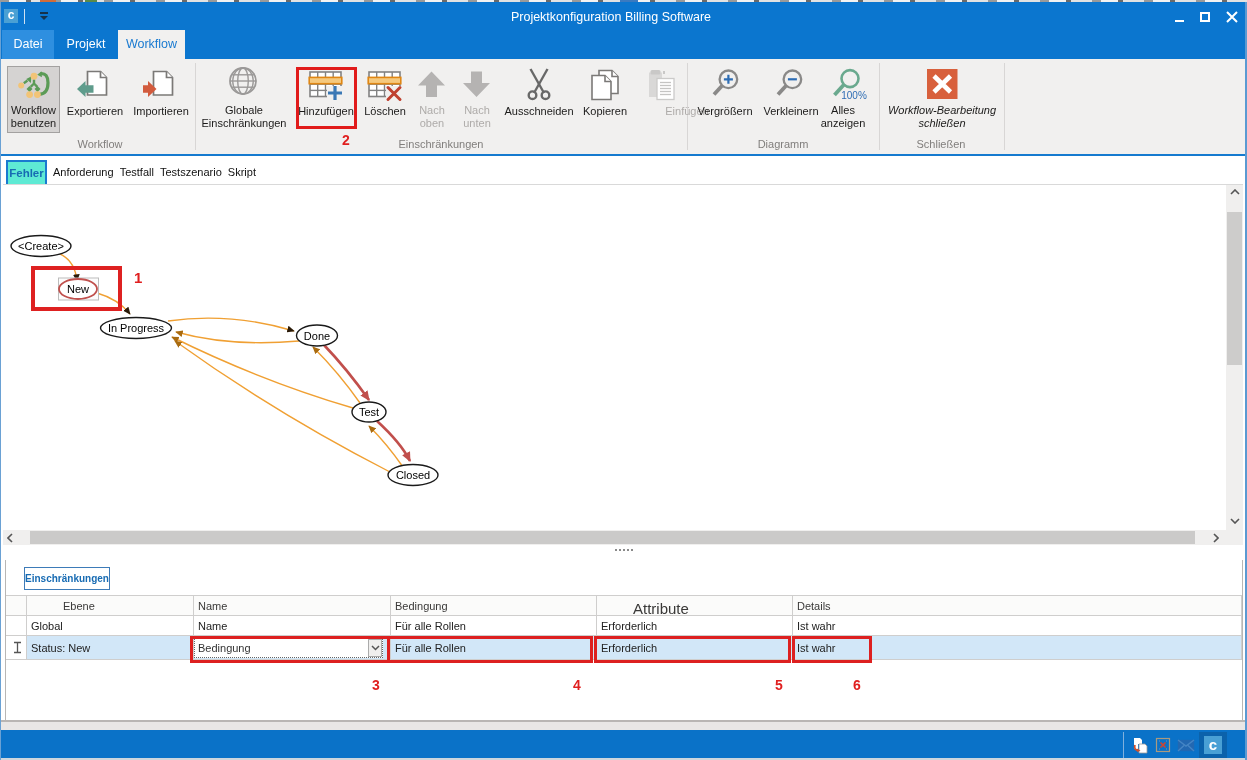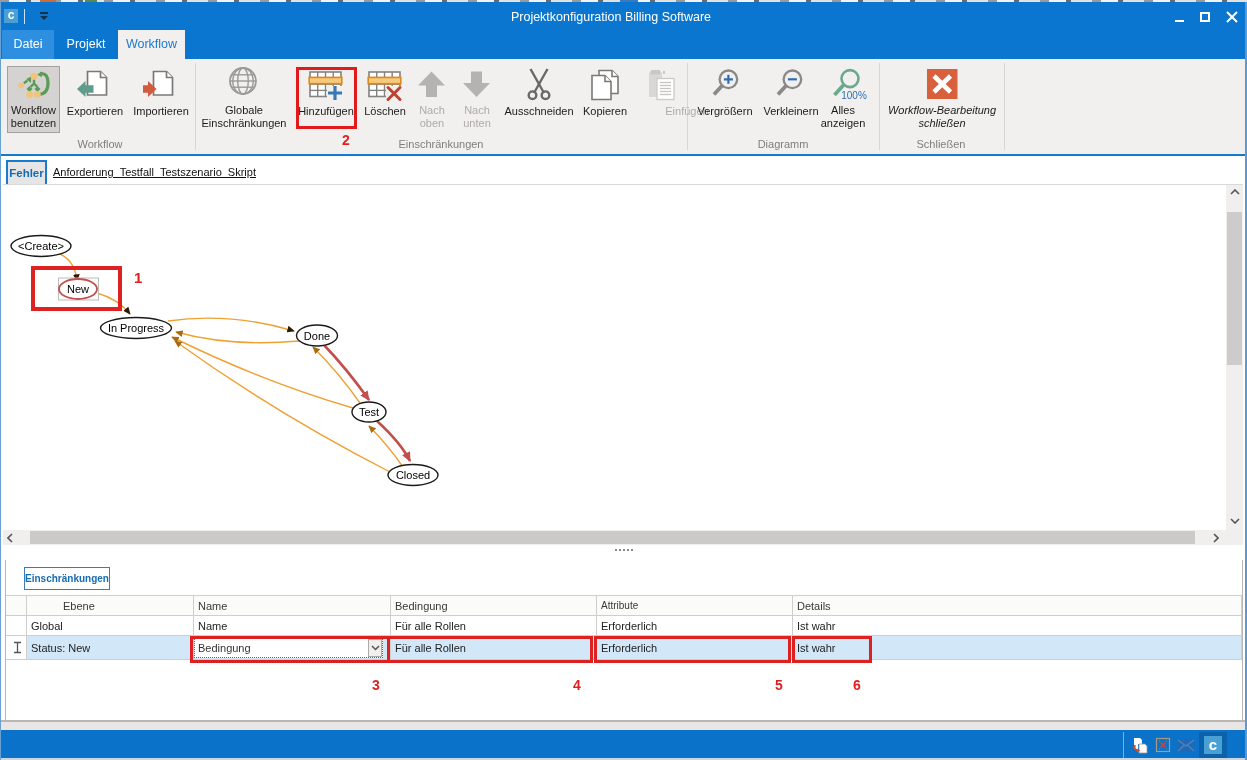--- a/index.html
+++ b/index.html
@@ -170,22 +170,22 @@
   <div class="abs lbl" style="left:692px;top:105px;width:66px;">Vergrößern</div>
   <div class="abs lbl" style="left:758px;top:105px;width:66px;">Verkleinern</div>
   <div class="abs lbl" style="left:818px;top:104px;width:50px;">Alles<br>anzeigen</div>
   <div class="abs lbl" style="left:881px;top:104px;width:122px;font-style:italic;">Workflow-Bearbeitung<br>schließen</div>
 
   <div class="abs" style="left:296px;top:67px;width:61px;height:62px;border:3px solid #e11b1b;"></div>
   <div class="abs rnum" style="left:342px;top:132px;">2</div>
 
   <div class="abs" style="left:0;top:156px;width:1247px;height:28px;background:#fff;"></div>
   <div class="abs" style="left:3px;top:184px;width:1240px;height:1px;background:#d9d9d9;"></div>
-  <div class="abs" style="left:6px;top:160px;width:41px;height:24px;border:2px solid #1a7ad0;border-bottom:none;color:#176bb3;font-weight:bold;font-size:11.5px;text-align:center;line-height:22px;background:#e5e5e5;">Fehler</div>
-  <div class="abs" style="left:53px;top:160px;height:24px;color:#111;font-size:11px;line-height:24px;text-decoration:underline;">Anforderung&nbsp;&nbsp;Testfall&nbsp;&nbsp;Testszenario&nbsp;&nbsp;Skript</div>
+  <div class="abs" style="left:6px;top:160px;width:41px;height:24px;border:2px solid #1a7ad0;border-bottom:none;color:#176bb3;font-weight:bold;font-size:11.5px;text-align:center;line-height:22px;background:#5eead4;">Fehler</div>
+  <div class="abs" style="left:53px;top:160px;height:24px;color:#111;font-size:11px;line-height:24px;">Anforderung&nbsp;&nbsp;Testfall&nbsp;&nbsp;Testszenario&nbsp;&nbsp;Skript</div>
 
   <div class="abs" style="left:3px;top:185px;width:1223px;height:345px;background:#fff;"></div>
   <svg id="diagram" class="abs" style="left:3px;top:185px;" width="1223" height="345" fill="none">
     <defs>
       <marker id="mB" viewBox="0 0 10 10" refX="8" refY="5" markerWidth="6" markerHeight="6" orient="auto-start-reverse">
         <path d="M0,1 L9,5 L0,9 Z" fill="#2a1a08"></path>
       </marker>
       <marker id="mO" viewBox="0 0 10 10" refX="8" refY="5" markerWidth="6" markerHeight="6" orient="auto-start-reverse">
         <path d="M0,1 L9,5 L0,9 Z" fill="#a96b10"></path>
       </marker>
@@ -261,21 +261,21 @@
   <div class="abs" style="left:390px;top:595px;width:1px;height:65px;background:#cfcecd;"></div>
   <div class="abs" style="left:596px;top:595px;width:1px;height:65px;background:#cfcecd;"></div>
   <div class="abs" style="left:792px;top:595px;width:1px;height:65px;background:#cfcecd;"></div>
   <div class="abs" style="left:1241px;top:595px;width:1px;height:65px;background:#cfcecd;"></div>
   <div class="abs" style="left:6px;top:635px;width:1236px;height:1px;background:#cfcecd;"></div>
   <div class="abs" style="left:6px;top:659px;width:1236px;height:1px;background:#cfcecd;"></div>
 
   <div class="abs" style="left:31px;top:600px;font-size:11px;color:#3a3938;padding-left:32px;">Ebene</div>
   <div class="abs" style="left:198px;top:600px;font-size:11px;color:#3a3938;">Name</div>
   <div class="abs" style="left:395px;top:600px;font-size:11px;color:#3a3938;">Bedingung</div>
-  <div class="abs" style="left:601px;top:600px;font-size:10px;color:#3a3938;">Attribute</div>
+  <div class="abs" style="left:633px;top:600px;font-size:15px;color:#3a3938;">Attribute</div>
   <div class="abs" style="left:797px;top:600px;font-size:11px;color:#3a3938;">Details</div>
 
   <div class="abs" style="left:31px;top:620px;font-size:11px;color:#222;">Global</div>
   <div class="abs" style="left:198px;top:620px;font-size:11px;color:#222;">Name</div>
   <div class="abs" style="left:395px;top:620px;font-size:11px;color:#222;">Für alle Rollen</div>
   <div class="abs" style="left:601px;top:620px;font-size:11px;color:#222;">Erforderlich</div>
   <div class="abs" style="left:797px;top:620px;font-size:11px;color:#222;">Ist wahr</div>
 
   <svg class="abs" style="left:13px;top:641px;" width="9" height="13">
       <path d="M1,1.5 L8,1.5 M4.5,1.5 L4.5,11.5 M1,11.5 L8,11.5" stroke="#555" stroke-width="1.3" fill="none"></path>

